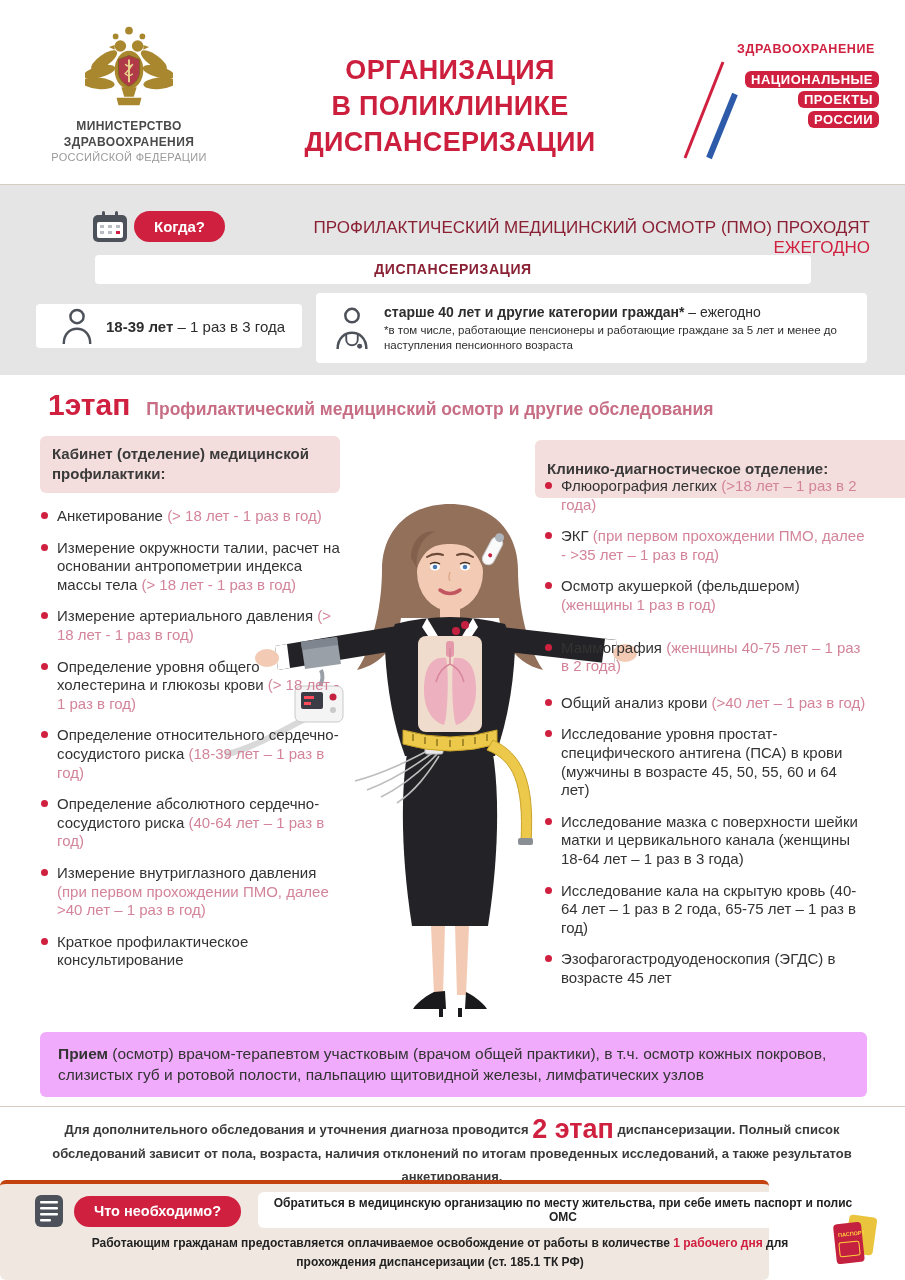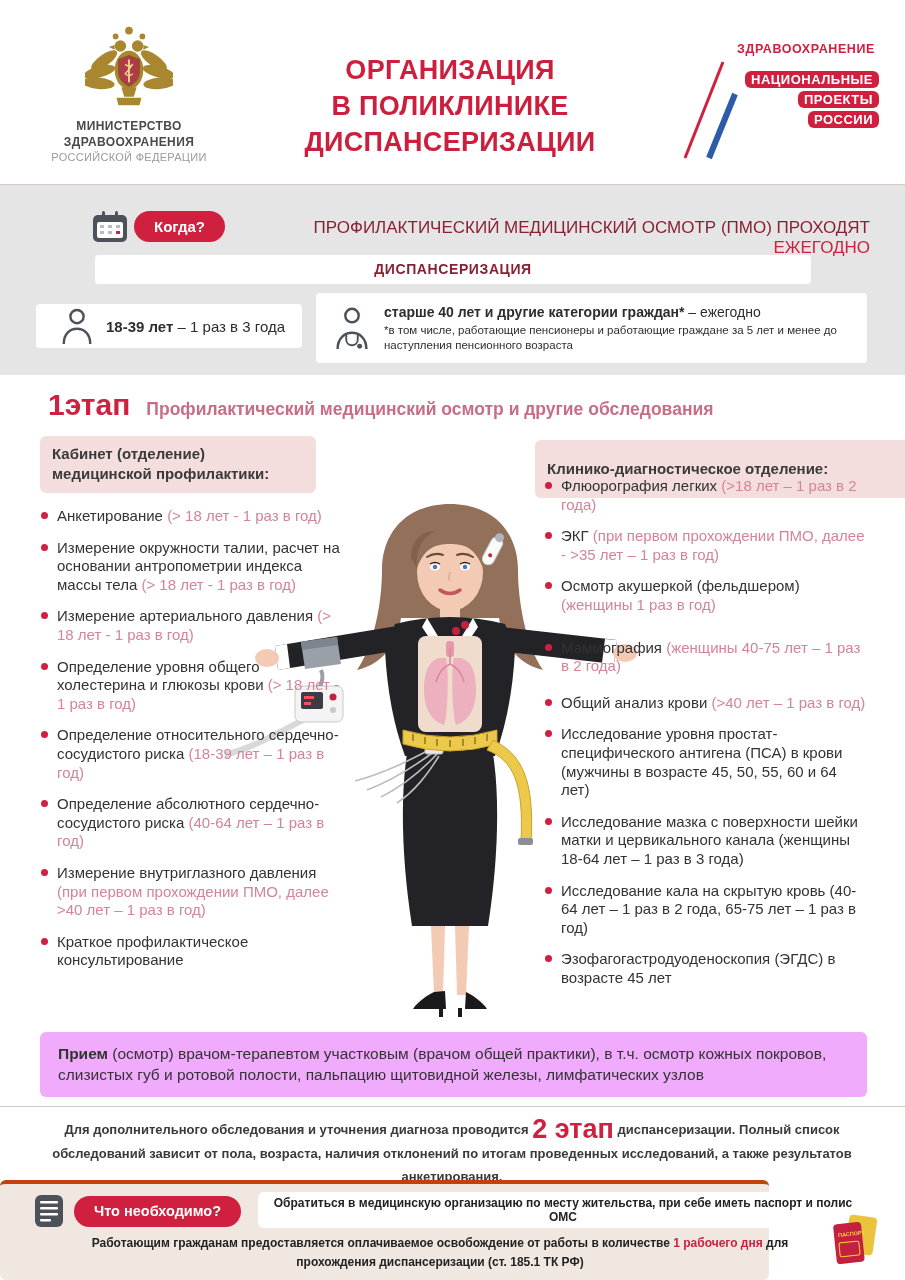--- a/index.html
+++ b/index.html
@@ -45,21 +45,21 @@
   .card-right .card-text { font-size:14px; padding-right:8px; }
   .card-note { font-size:11.5px; line-height:1.3; color:#2d2d2d; margin-top:3px; font-weight:normal; }
 
   
   .stage-row { position:absolute; left:48px; top:388px; display:flex; align-items:baseline; gap:16px; }
   .stage-label { color:#d0203f; font-weight:bold; font-size:30px; }
   .stage-title { color:#c76e85; font-weight:bold; font-size:17.5px; }
 
   .colhdr { position:absolute; background:#f3dedd; border-radius:6px; color:#3a3a3a;
     font-weight:bold; font-size:15px; line-height:1.35; }
-  .colhdr-left { left:40px; top:436px; width:276px; padding:8px 12px; }
+  .colhdr-left { left:40px; top:436px; width:300px; padding:8px 12px; }
   .colhdr-right { left:535px; top:440px; width:384px; padding:19px 12px; }
 
   .list { position:absolute; }
   .list-left { left:40px; top:507px; width:302px; }
   .list-right { left:544px; top:477px; width:324px; }
   .item { position:relative; padding-left:17px; margin-bottom:13px; font-size:15px;
     line-height:1.24; color:#333; list-style:none; }
   .bullet { position:absolute; left:1px; top:5px; width:7px; height:7px; border-radius:50%;
     background:#d0203f; }
   .sub { color:#d3849a; }

